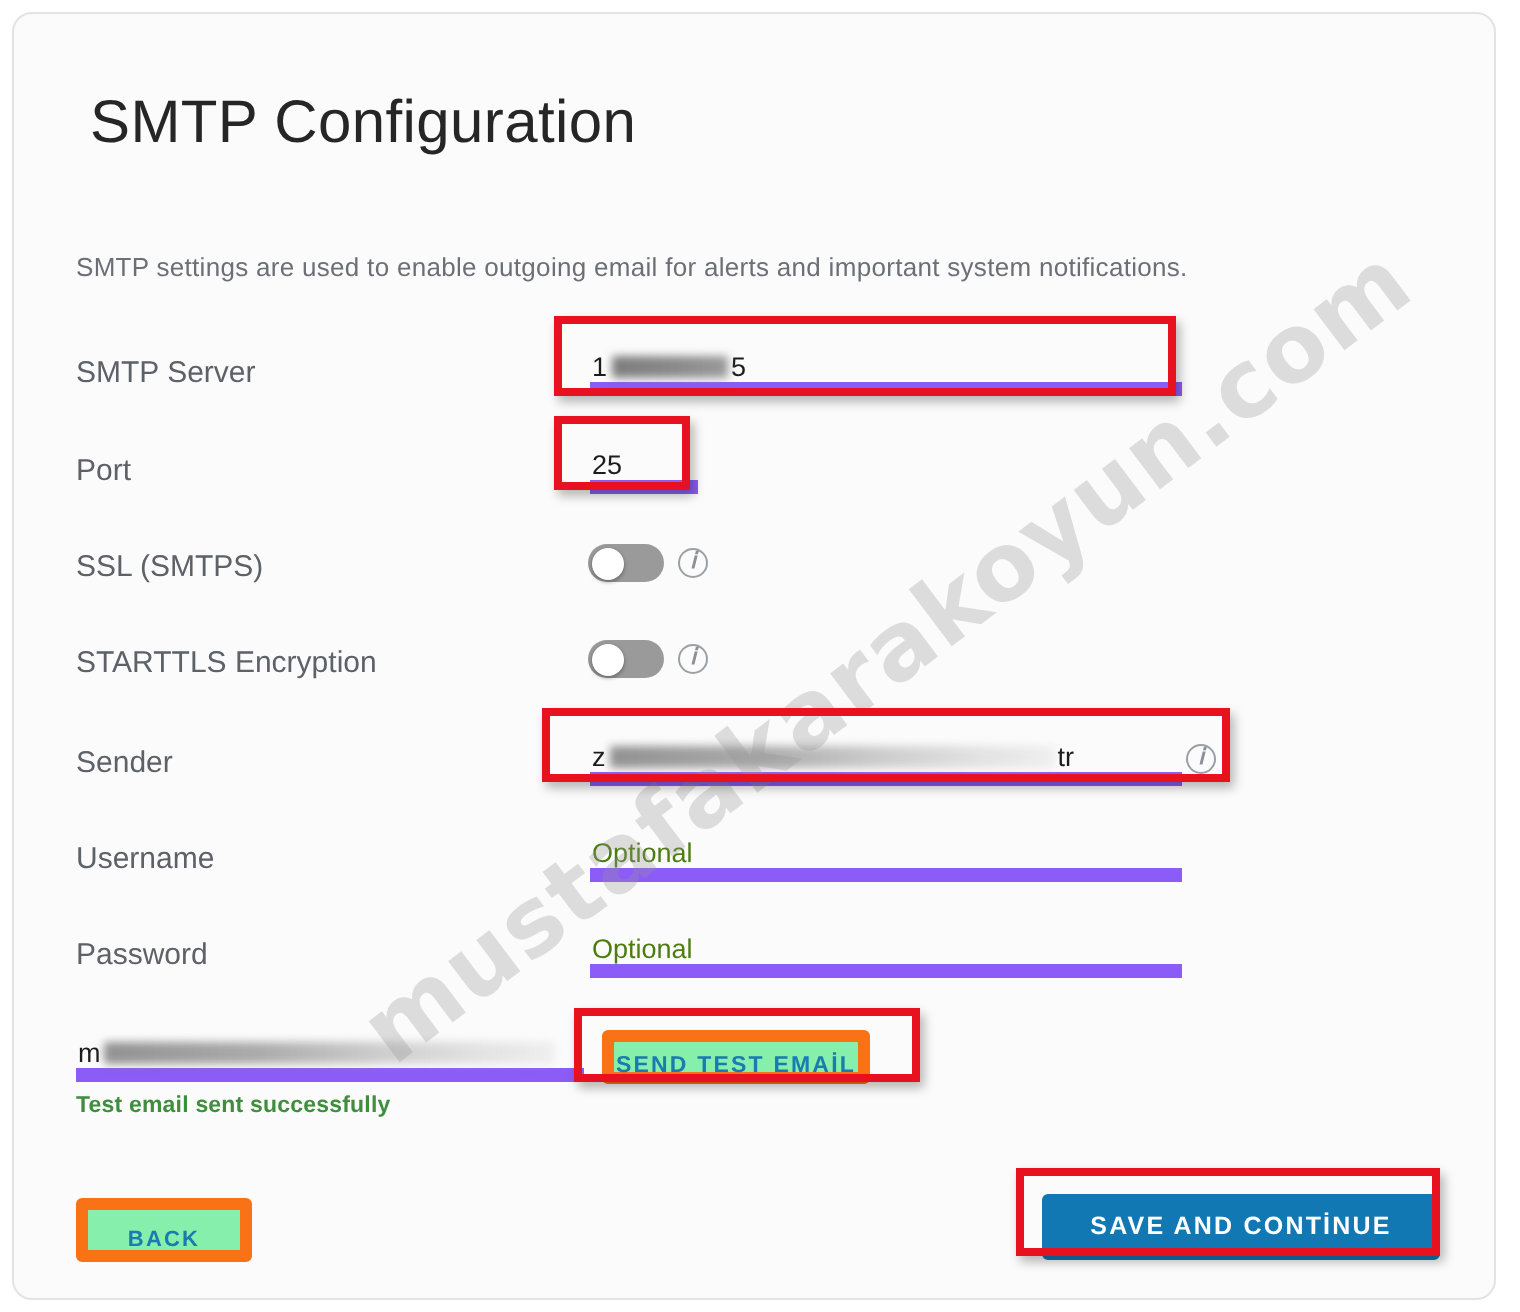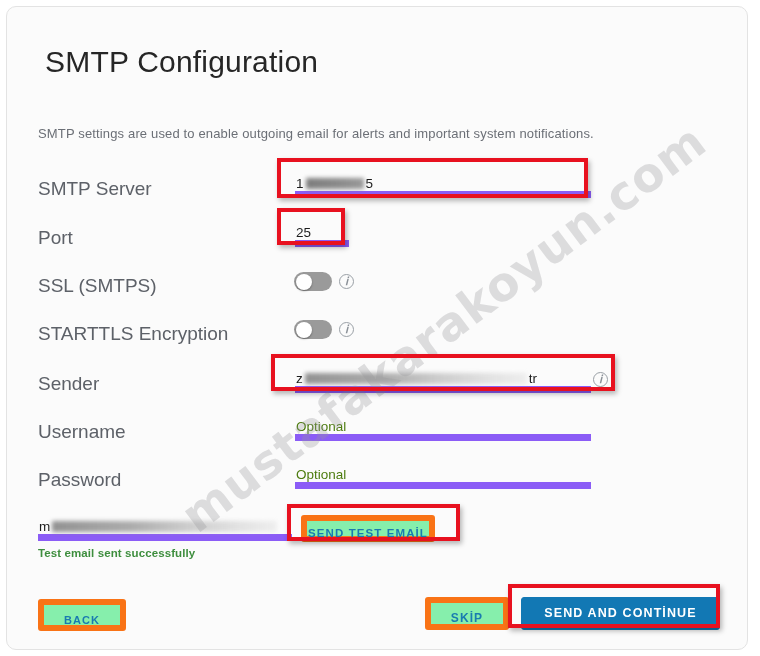--- a/index.html
+++ b/index.html
@@ -82,21 +82,21 @@
   .row {
     position: absolute;
     left: 0;
     width: 742px;
     height: 34px;
   }
   .row-label {
     position: absolute;
     left: 31px;
     top: 8px;
-    font-size: 19px;
+    font-size: 15px;
     color: #5d6168;
     white-space: nowrap;
   }
 
   .field {
     position: absolute;
     left: 288px;
     top: 2px;
     width: 296px;
     height: 26px;
@@ -289,23 +289,22 @@
     <div class="field" style="left:31px; top:508px; width:254px;">
       <div class="val"><span>m</span><span class="redact" style="width:225px;"></span></div>
     </div>
 
     <div class="btn btn-outline" style="left:294px; top:508px; width:134px; height:27px; line-height:25px; font-size:11.5px;">SEND TEST EMAİL</div>
 
     <div class="success-msg">Test email sent successfully</div>
 
     <div class="btn btn-outline" style="left:31px; top:592px; width:88px; height:32px; line-height:30px; font-size:11px;">BACK</div>
 
-    <div class="btn btn-outline" style="left:418px; top:590px; width:84px; height:33px; line-height:31px; font-size:12px;">SKİP</div>
-
-    <div class="btn btn-primary" style="left:514px; top:590px; width:199px; height:33px; line-height:31px; font-size:12.5px;">SEND AND CONTİNUE</div>
+
+    <div class="btn btn-primary" style="left:514px; top:590px; width:199px; height:33px; line-height:31px; font-size:12.5px;">SAVE AND CONTİNUE</div>
 
     <div class="watermark">mustafakarakoyun.com</div>
 
   </div>
 
   <div class="anno" style="left:277px; top:158px; width:311px; height:40px;"></div>
   <div class="anno" style="left:277px; top:208px; width:68px; height:37px;"></div>
   <div class="anno" style="left:271px; top:354px; width:344px; height:37px;"></div>
   <div class="anno" style="left:287px; top:504px; width:173px; height:37px;"></div>
   <div class="anno" style="left:508px; top:584px; width:212px; height:44px;"></div>

